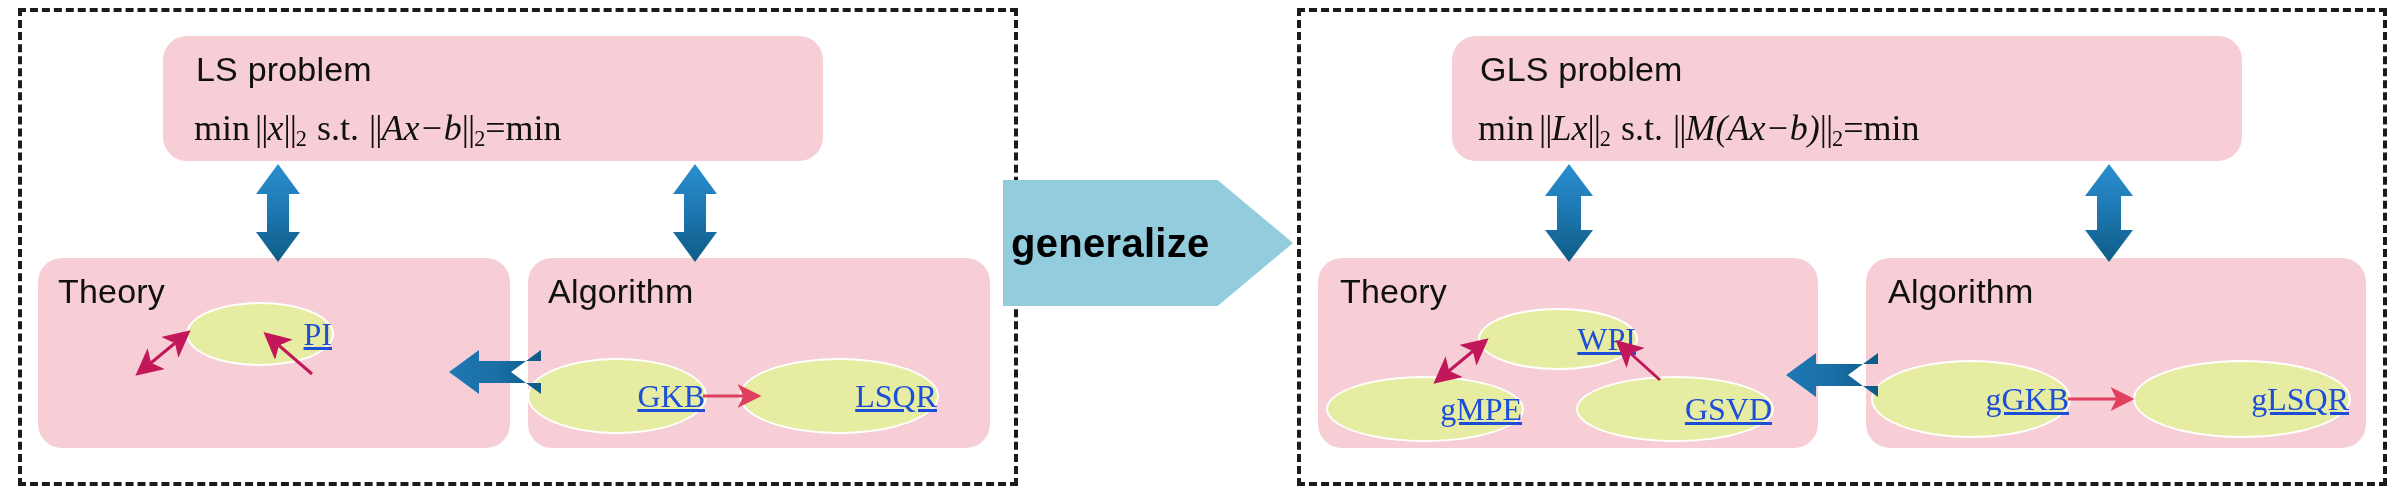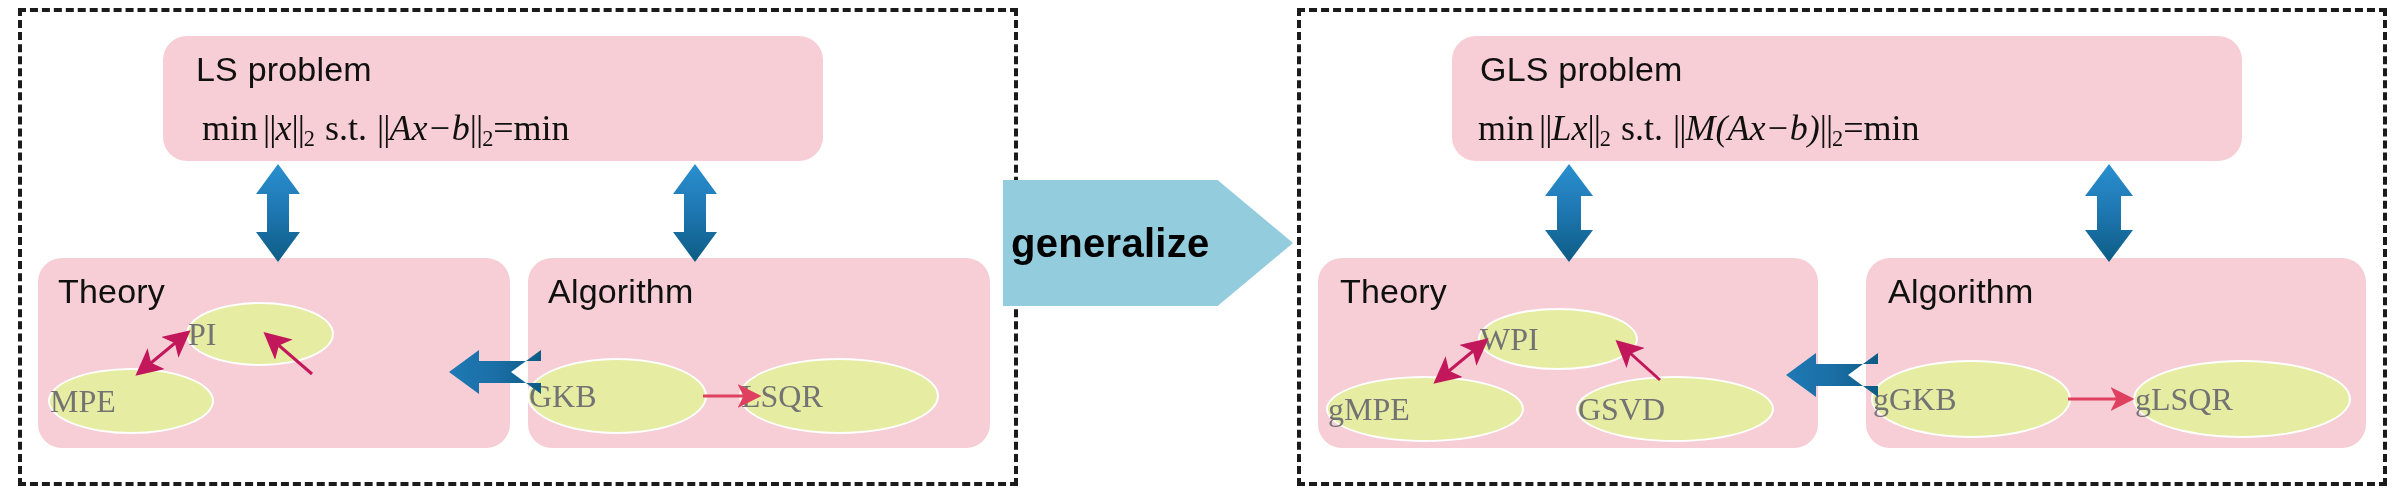--- a/index.html
+++ b/index.html
@@ -68,24 +68,25 @@
 
   
   .ellipse {
     position: absolute;
     background: #e6eda2;
     border: 2px solid #ffffff;
     border-radius: 50%;
     box-sizing: border-box;
     display: flex;
     align-items: center;
-    justify-content: flex-start;
+    justify-content: flex-end;
     font-family: "Liberation Serif", serif;
     font-size: 32px;
-    color: #737373;
+    color: #1d4ed8;
+    text-decoration: underline;
   }
 
   
   .arrow-svg {
     position: absolute;
     overflow: visible;
   }
 
   
   #generalize-arrow {
@@ -145,33 +146,30 @@
         <path d="M0,0 L8,4 L0,8 L2,4 z" fill="#e0405f"></path>
       </marker>
     </defs>
   </svg>
 
   <div class="panel" id="panel-left"></div>
 
   <div class="pink-card" id="ls-problem-card" style="left:163px; top:36px; width:660px; height:125px;">
   </div>
   <div class="card-title" style="left:196px; top:50px;">LS problem</div>
-  <div class="math" id="ls-formula" style="left:194px; top:110px;margin-left:8px;">
+  <div class="math" id="ls-formula" style="left:194px; top:110px;">
     <span class="up">min</span><span class="spn"></span><span class="bars">||</span><span class="it">x</span><span class="bars">||</span><span class="sub">2</span><span class="sp"></span><span class="up">s.t.</span><span class="sp"></span><span class="bars">||</span><span class="it">Ax−b</span><span class="bars">||</span><span class="sub">2</span><span class="up">=</span><span class="up">min</span>
   </div>
 
   <div class="pink-card" id="ls-theory-card" style="left:38px; top:258px; width:472px; height:190px;">
   </div>
   <div class="card-title" style="left:58px; top:272px;">Theory</div>
 
   <div class="ellipse" style="left:186px; top:302px; width:148px; height:64px;">
     <span>PI</span>
-  </div>
-  <div class="ellipse" style="left:48px; top:368px; width:166px; height:66px;">
-    <span>MPE</span>
   </div>
 
   <svg class="arrow-svg" style="left:0; top:0; width:1020px; height:493px;">
     <line x1="140" y1="372" x2="186" y2="334" stroke="#c2185b" stroke-width="3" marker-end="url(#crimHead)" marker-start="url(#crimHeadBack)"></line>
     <line x1="312" y1="374" x2="268" y2="336" stroke="#c2185b" stroke-width="3" marker-end="url(#crimHead)"></line>
   </svg>
 
   <div class="pink-card" id="ls-algorithm-card" style="left:528px; top:258px; width:462px; height:190px;">
   </div>
   <div class="card-title" style="left:548px; top:272px;">Algorithm</div>

